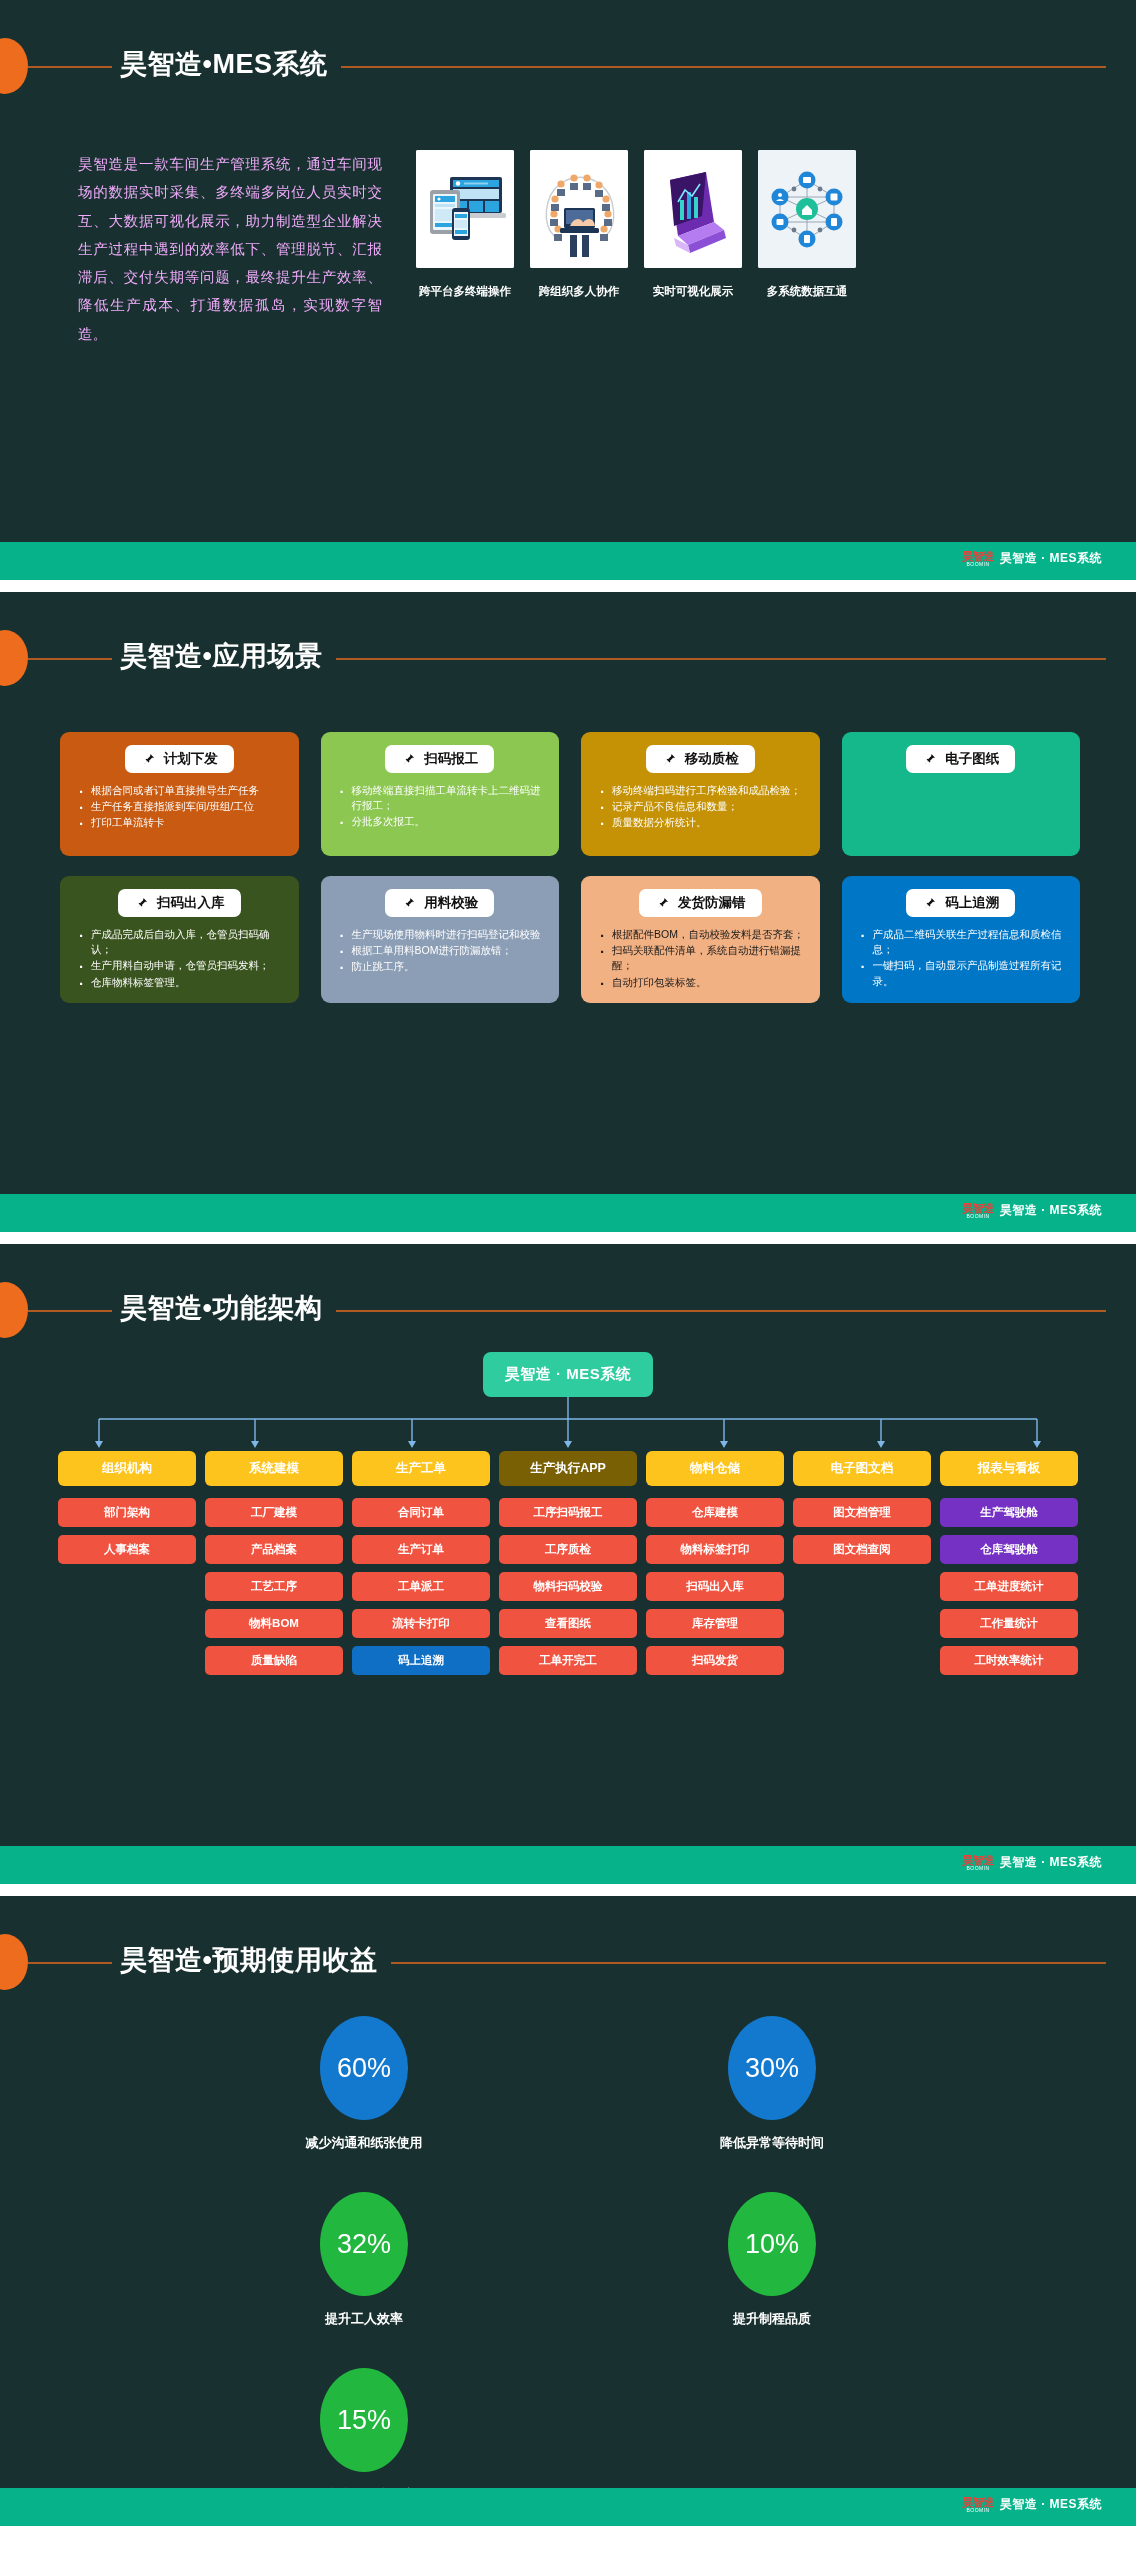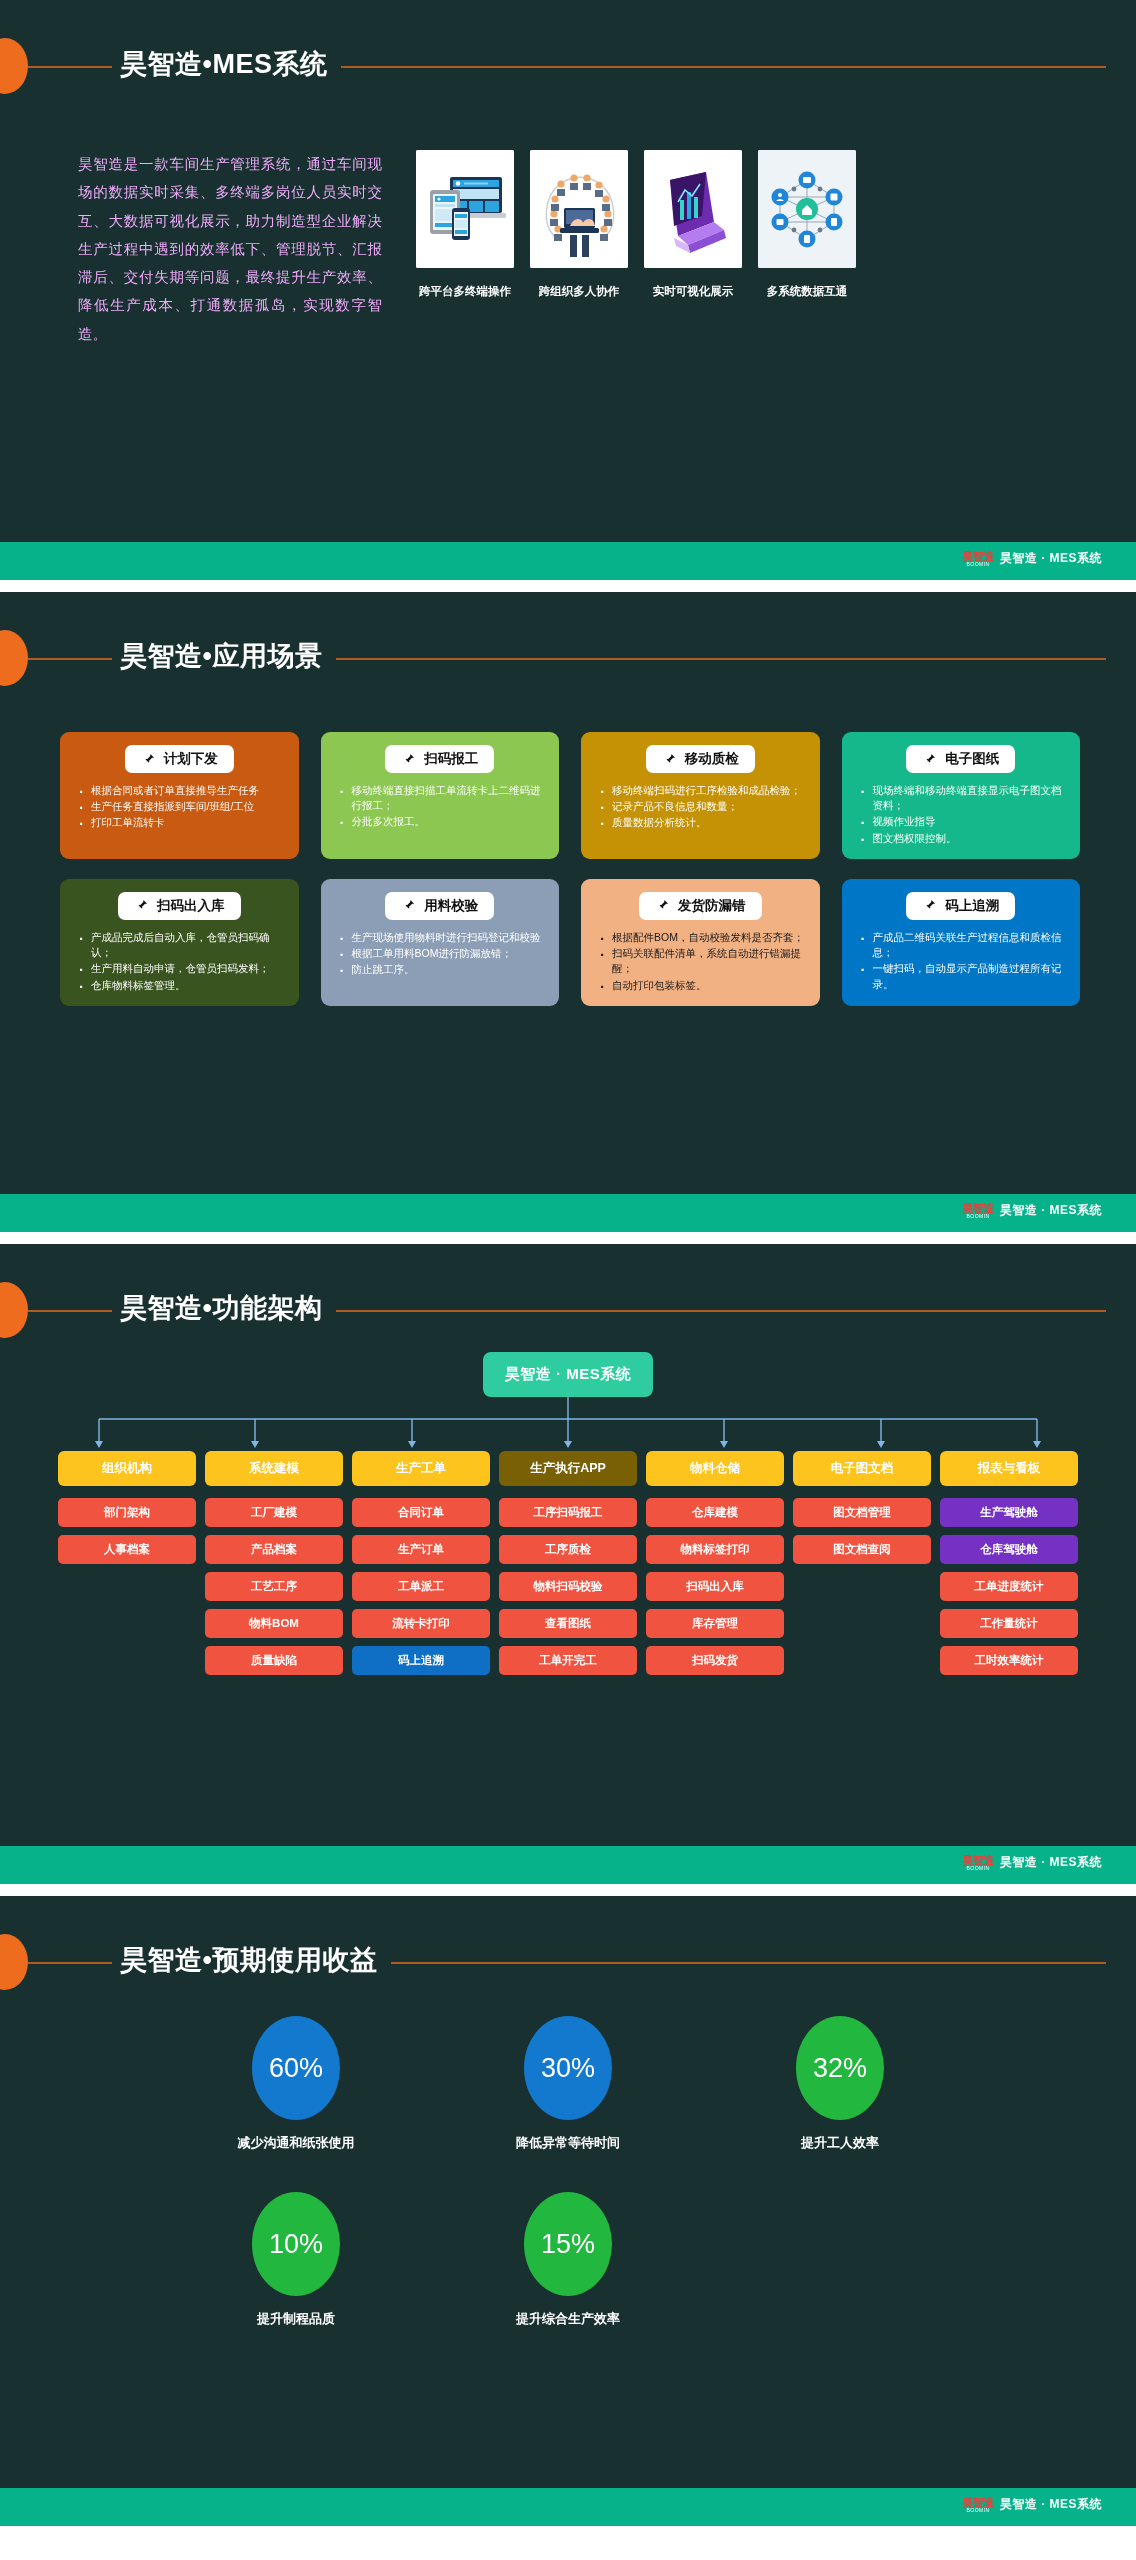--- a/index.html
+++ b/index.html
@@ -242,21 +242,21 @@
   .leaf.purple { background: #7530C4; }
   .leaf.blue   { background: #0E6FC4; }
   .leaf.empty  { background: transparent; }
 
   
   .benefits {
     position: absolute;
     left: 0; top: 120px;
     width: 1136px;
     display: grid;
-    grid-template-columns: repeat(3, 1fr);
+    grid-template-columns: repeat(2, 1fr);
     row-gap: 40px;
     padding: 0 160px;
   }
   .benefit {
     display: flex;
     flex-direction: column;
     align-items: center;
   }
   .bubble {
     width: 88px; height: 104px;
@@ -476,25 +476,20 @@
           <li>质量数据分析统计。</li>
         </ul>
       </div>
       <div class="card" style="background: rgb(21, 184, 138);">
         <div class="card-badge">
           <svg class="pin-icon" width="15" height="15" viewBox="0 0 24 24" fill="#111">
             <path d="M3.5 20.5l6.2-6.2-2.4-2.4 1.3-1.3 1.1 1.1 5.6-5.6-1.1-1.1L15.5 3.7l5 5-1.3 1.3-1.1-1.1-5.6 5.6 1.1 1.1-1.3 1.3-2.4-2.4-6.4 6z"></path>
           </svg>
           <span class="card-badge-label">电子图纸</span>
         </div>
-        <ul>
-          <li>现场终端和移动终端直接显示电子图文档资料；</li>
-          <li>视频作业指导</li>
-          <li>图文档权限控制。</li>
-        </ul>
       </div>
       <div class="card" style="background: rgb(58, 84, 31);">
         <div class="card-badge">
           <svg class="pin-icon" width="15" height="15" viewBox="0 0 24 24" fill="#111">
             <path d="M3.5 20.5l6.2-6.2-2.4-2.4 1.3-1.3 1.1 1.1 5.6-5.6-1.1-1.1L15.5 3.7l5 5-1.3 1.3-1.1-1.1-5.6 5.6 1.1 1.1-1.3 1.3-2.4-2.4-6.4 6z"></path>
           </svg>
           <span class="card-badge-label">扫码出入库</span>
         </div>
         <ul>
           <li>产成品完成后自动入库，仓管员扫码确认；</li>

